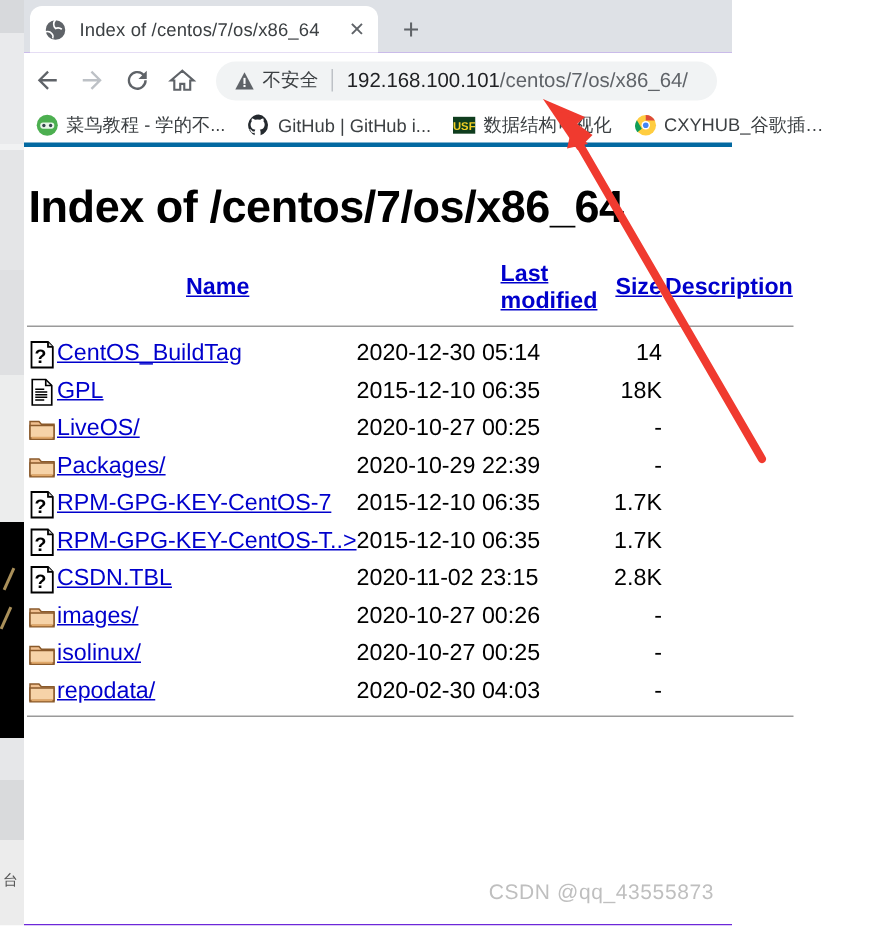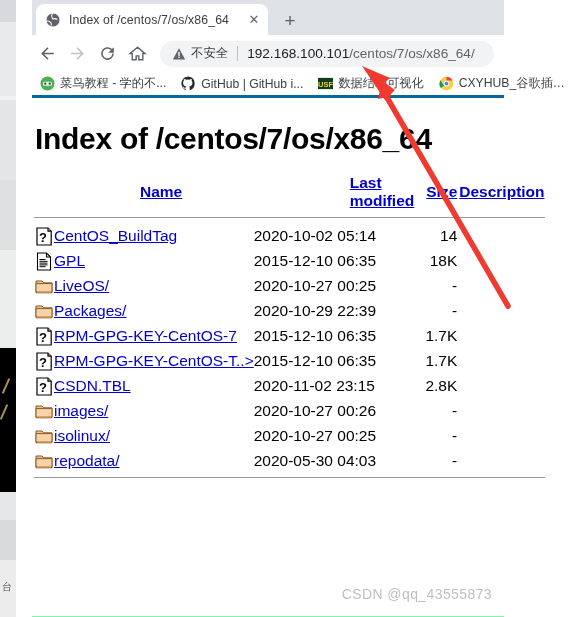--- a/index.html
+++ b/index.html
@@ -27,21 +27,21 @@
   #desk-strip .slash1, #desk-strip .slash2 {
     position:absolute; width:2px; height:16px; background:#c8a96a;
     transform:rotate(24deg); opacity:.85;
   }
   #desk-strip .slash1 { left:5px; top:378px; }
   #desk-strip .slash2 { left:3px; top:404px; }
   #desk-strip .gl { position:absolute; left:2px; top:580px; font-size:10px; color:#555; }
 
   
   #browser { position:absolute; left:16px; top:0; width:472px; height:617px; z-index:1;
-    background:#86efac;margin-left:16px; }
+    background:#6d28d9; }
 
   
   .tabstrip { height:35px; background:#dee1e6; position:relative; }
   .tab {
     position:absolute; left:4px; top:4px; width:232px; height:31px;
     background:#fff; border-radius:8px 8px 0 0;
     display:flex; align-items:center; padding:0 6px 0 9px; box-sizing:border-box;
   }
   .tab .favicon { width:16px; height:16px; flex:0 0 16px; margin-right:8px; }
   .tab .title {
@@ -261,21 +261,21 @@
         <tbody id="listing-body">
             <tr>
               <td class="c-ico">
                 <svg class="ic" width="20" height="22" viewBox="0 0 20 22">
                   <path d="M3 3h11l3.2 3.2V20H3z" fill="#fff" stroke="#000" stroke-width="1.2"></path>
                   <path d="M14 3v3.2h3.2" fill="#d0d0d0" stroke="#000" stroke-width="1.2"></path>
                   <text x="9" y="17" font-family="Liberation Sans, sans-serif" font-size="13" font-weight="bold" fill="#000" text-anchor="middle">?</text>
                 </svg>
               </td>
               <td class="c-name"><a href="#" style="color: rgb(0, 0, 204);">CentOS_BuildTag</a></td>
-              <td class="c-mod">2020-10-02 05:14</td>
+              <td class="c-mod">2020-12-30 05:14</td>
               <td class="c-size">14</td>
               <td class="c-desc"></td>
             </tr>
             <tr>
               <td class="c-ico">
                 <svg class="ic" width="20" height="22" viewBox="0 0 20 22">
                   <path d="M3.5 3h9l4 4v13h-13z" fill="#fff" stroke="#000" stroke-width="1.1"></path>
                   <path d="M12.5 3v4h4" fill="none" stroke="#000" stroke-width="1.1"></path>
                   <g stroke="#000" stroke-width="1">
                     <path d="M5.5 9.5h6M5.5 11.3h8M5.5 13.1h8M5.5 14.9h8M5.5 16.7h6"></path>
@@ -380,21 +380,21 @@
             </tr>
             <tr>
               <td class="c-ico">
                 <svg class="ic" width="20" height="22" viewBox="0 0 20 22">
                   <path d="M2 6h6l1.6 1.8H18v10H2z" fill="#f0c090" stroke="#8a5a2b" stroke-width="1"></path>
                   <path d="M2 8.6h16v8.4H2z" fill="#f6d3a8" stroke="#8a5a2b" stroke-width="1"></path>
                   <path d="M3 16.2h14v1.3H3z" fill="#e0a86a"></path>
                 </svg>
               </td>
               <td class="c-name"><a href="#" style="color: rgb(0, 0, 204);">repodata/</a></td>
-              <td class="c-mod">2020-05-30 04:03</td>
+              <td class="c-mod">2020-02-30 04:03</td>
               <td class="c-size">-</td>
               <td class="c-desc"></td>
             </tr>
           </tbody>
         <tfoot>
           <tr class="hrrow">
             <td colspan="5">
               <hr>
             </td>
           </tr>

